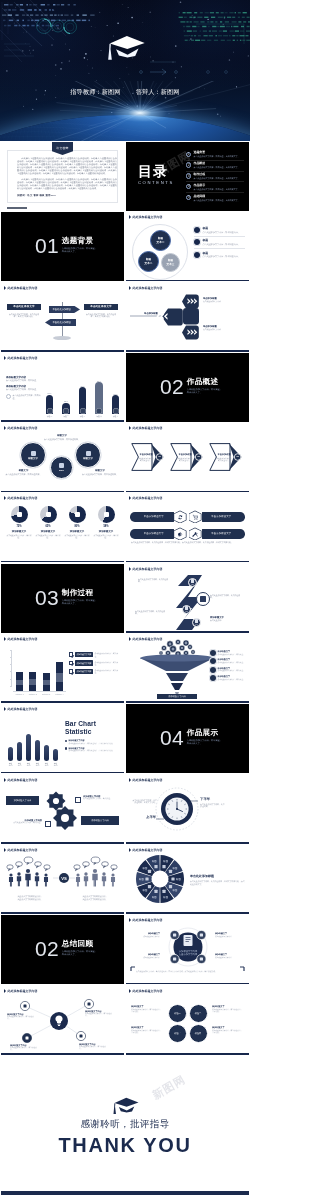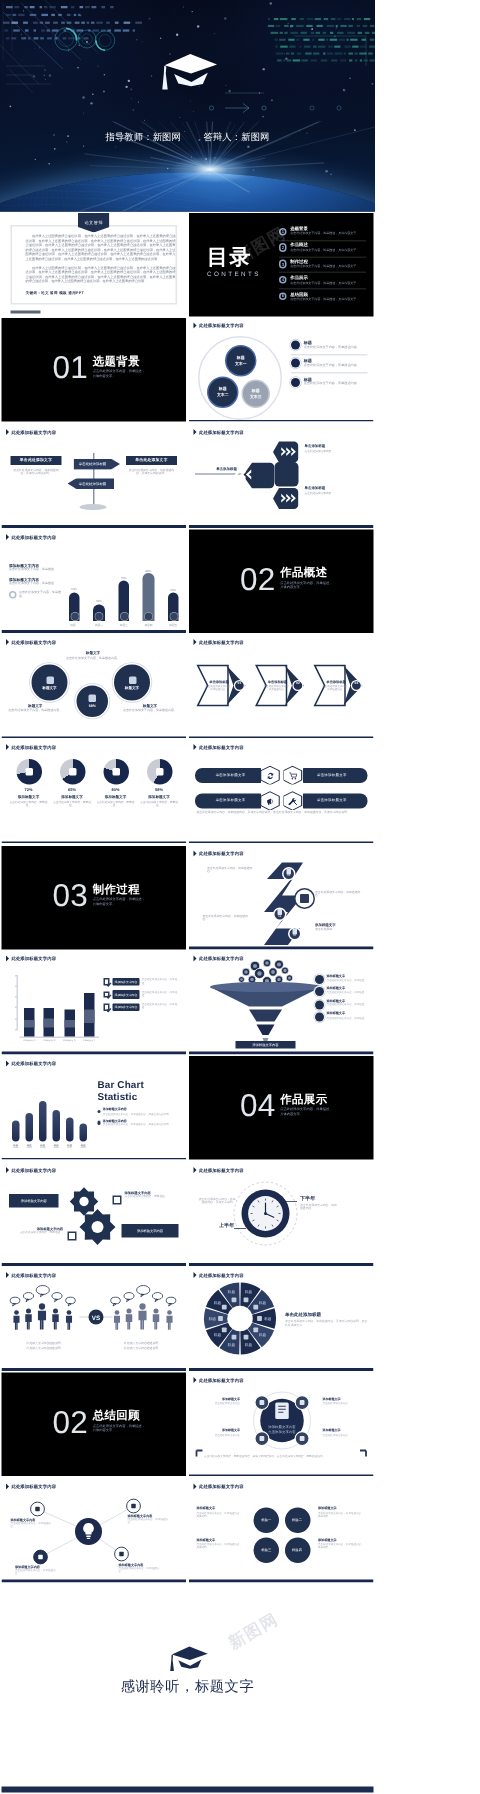--- a/index.html
+++ b/index.html
@@ -1714,19 +1714,20 @@
  <div class="bottomline"></div>
 </div>
       </div>
 <div class="row" style="height:141px">
         <div class="sl full s-ty">
  <svg class="ty-cap" viewBox="0 0 44 28">
    <path d="M24.0 1.0 L43.2 8.6 L24.5 15.0 L5.6 9.2 Z" fill="#1b2a4d"></path>
    <path d="M12.4 15.4 L24.8 21.2 L36.6 14.6 L33.0 22.6 L24.6 24.2 L15.4 22.2 Z" fill="#1b2a4d"></path>
    <path d="M5.3 9.5 L6.8 10.0 L6.4 15.0 L7.8 26.6 L3.9 26.6 L5.0 15.0 Z" fill="#1b2a4d"></path>
  </svg>
- <div class="ty-sub">感谢聆听，标题文字</div>
+ <div class="ty-sub">感谢聆听，批评指导</div>
+ <div class="ty-main">THANK YOU</div>
  <div class="wm d" style="left:150px;top:24px">新图网</div>
  <div class="ty-bar"></div>
 </div>
       </div>
 </div>
 </div>
 
 </body></html>

